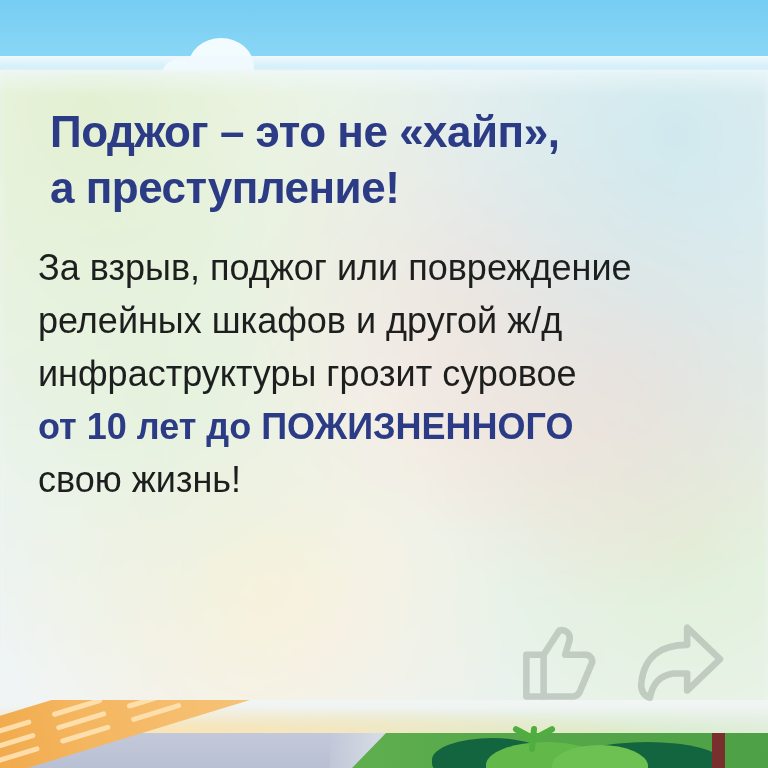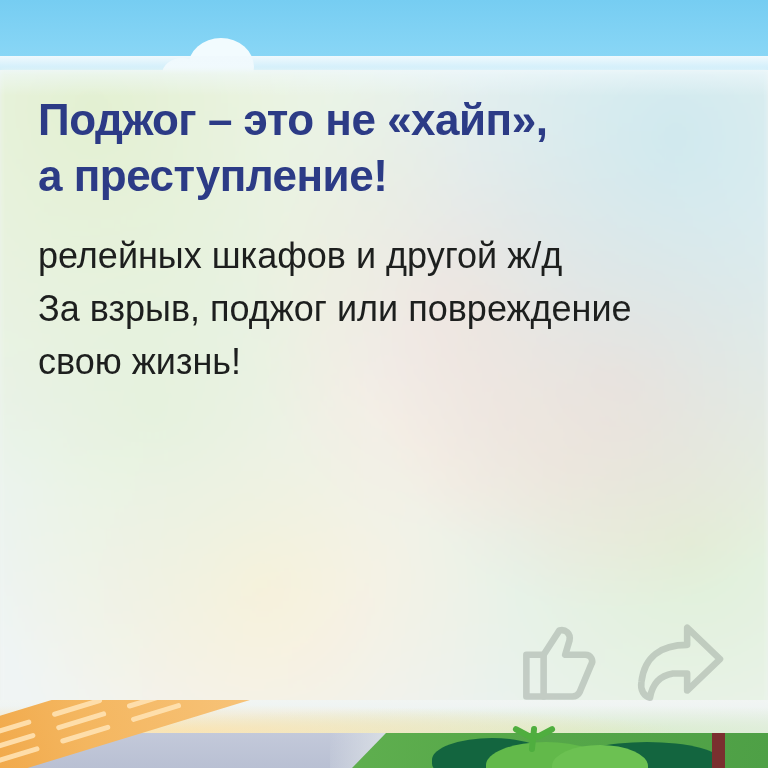--- a/index.html
+++ b/index.html
@@ -170,21 +170,21 @@
   }
 
   
   .content {
     position: absolute;
     left: 38px;
     top: 92px;
     width: 706px;
   }
   .headline {
-    margin: 0;
+    margin: 12px;
     font-size: 44px;
     font-weight: bold;
     line-height: 56px;
     letter-spacing: -0.5px;
     color: #2c3b86;
     white-space: pre-line;
   }
   .body {
     margin: 25px 0 0 0;
     font-size: 36px;
@@ -252,22 +252,24 @@
   <div class="tree-leaf-l"></div>
   <div class="tree-leaf-r"></div>
   <div class="post"></div>
 
   <div class="content">
 
     <h1 class="headline">Поджог – это не «хайп»,
 а преступление!</h1>
 
     <div class="body">
+      <span class="body-line">За взрыв, поджог или повреждение</span>
       <span class="body-line">релейных шкафов и другой ж/д</span>
-      <span class="body-line">За взрыв, поджог или повреждение</span>
+      <span class="body-line">инфраструктуры грозит суровое</span>
+      <span class="body-line"><span class="accent">от 10 лет до </span><span class="accent-caps">ПОЖИЗНЕННОГО</span></span>
       <span class="body-line">свою жизнь!</span>
     </div>
   </div>
 
   <div class="icons">
     <span>
       <svg width="92" height="92" viewBox="0 0 64 64" fill="none" stroke="#8f9a92" stroke-width="4.6" stroke-linejoin="round" stroke-linecap="round">
         <path d="M10 27 L22 27 L22 56 L10 56 Z"></path>
         <path d="M22 27 L33 10 C37 9 41 12 40 17 L37 27 L51 27 C55 27 57 31 55 34 L47 53 C46 55 44 56 42 56 L22 56"></path>
       </svg>

